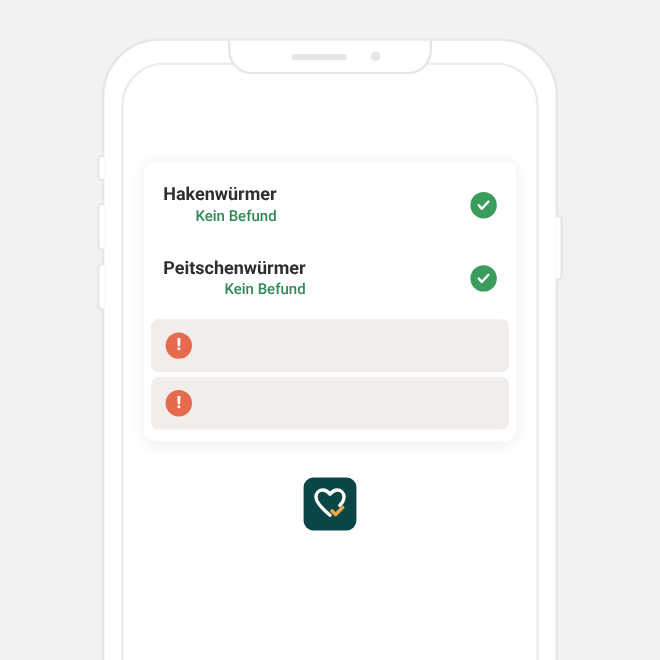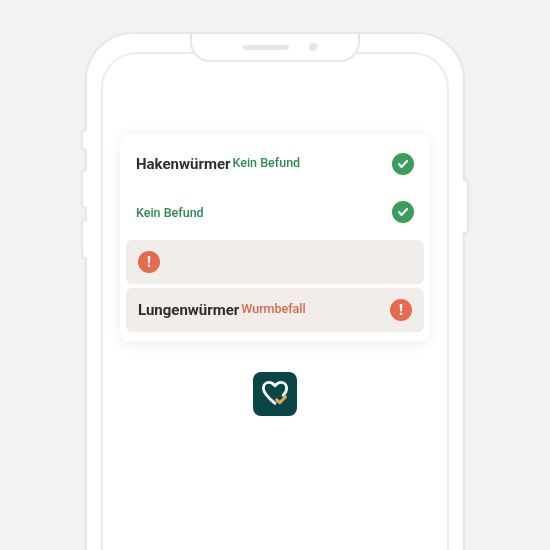--- a/index.html
+++ b/index.html
@@ -88,21 +88,21 @@
       align-items: center;
       justify-content: space-between;
       padding: 13px 16px;
       border-radius: 6px;
     }
     .row.alert {
       background: #f0edea;
       margin: 4px 6px;
       padding: 11px 12px;
     }
-    .row .txt { display: flex; flex-direction: row; gap: 2px; }
+    .row .txt { display: flex; flex-direction: column; gap: 2px; }
     .row .title {
       font-size: 15px;
       font-weight: 700;
       color: #2e2e2e;
     }
     .row .sub {
       font-size: 12.5px;
       font-weight: 500;
     }
     .sub.ok { color: #2e8b57; text-align: right; }
@@ -155,38 +155,35 @@
         </div>
         <span class="icon-ok">
           <svg viewBox="0 0 24 24" fill="none" stroke="#fff" stroke-width="4" stroke-linecap="round" stroke-linejoin="round">
               <polyline points="4 12 9 18 20 6"></polyline>
             </svg>
         </span>
       </div>
 
       <div class="row">
         <div class="txt">
+          <span class="title">Peitschenwürmer</span>
           <span class="sub ok">Kein Befund</span>
         </div>
         <span class="icon-ok">
           <svg viewBox="0 0 24 24" fill="none" stroke="#fff" stroke-width="4" stroke-linecap="round" stroke-linejoin="round">
               <polyline points="4 12 9 18 20 6"></polyline>
             </svg>
         </span>
       </div>
 
       <div class="row alert">
         <span class="icon-alert"></span>
       </div>
 
       <div class="row alert">
-        <div class="txt">
-          <span class="title">Lungenwürmer</span>
-          <span class="sub bad">Wurmbefall</span>
-        </div>
         <span class="icon-alert"></span>
       </div>
 
     </div>
 
     <div class="app-icon">
       <svg viewBox="0 0 24 24">
         <path d="M12 20 C 6 15, 2 11, 2 7 C 2 4, 4.2 2, 7 2 C 9 2, 10.5 3, 12 5 C 13.5 3, 15 2, 17 2 C 19.8 2, 22 4, 22 7 C 22 9, 21 11, 19 13" fill="none" stroke="#fff" stroke-width="2.4" stroke-linecap="round" stroke-linejoin="round"></path>
         <polyline points="13.5 17 16 19.5 21 14.5" fill="none" stroke="#e8a94b" stroke-width="2.6" stroke-linecap="round" stroke-linejoin="round"></polyline>
       </svg>

